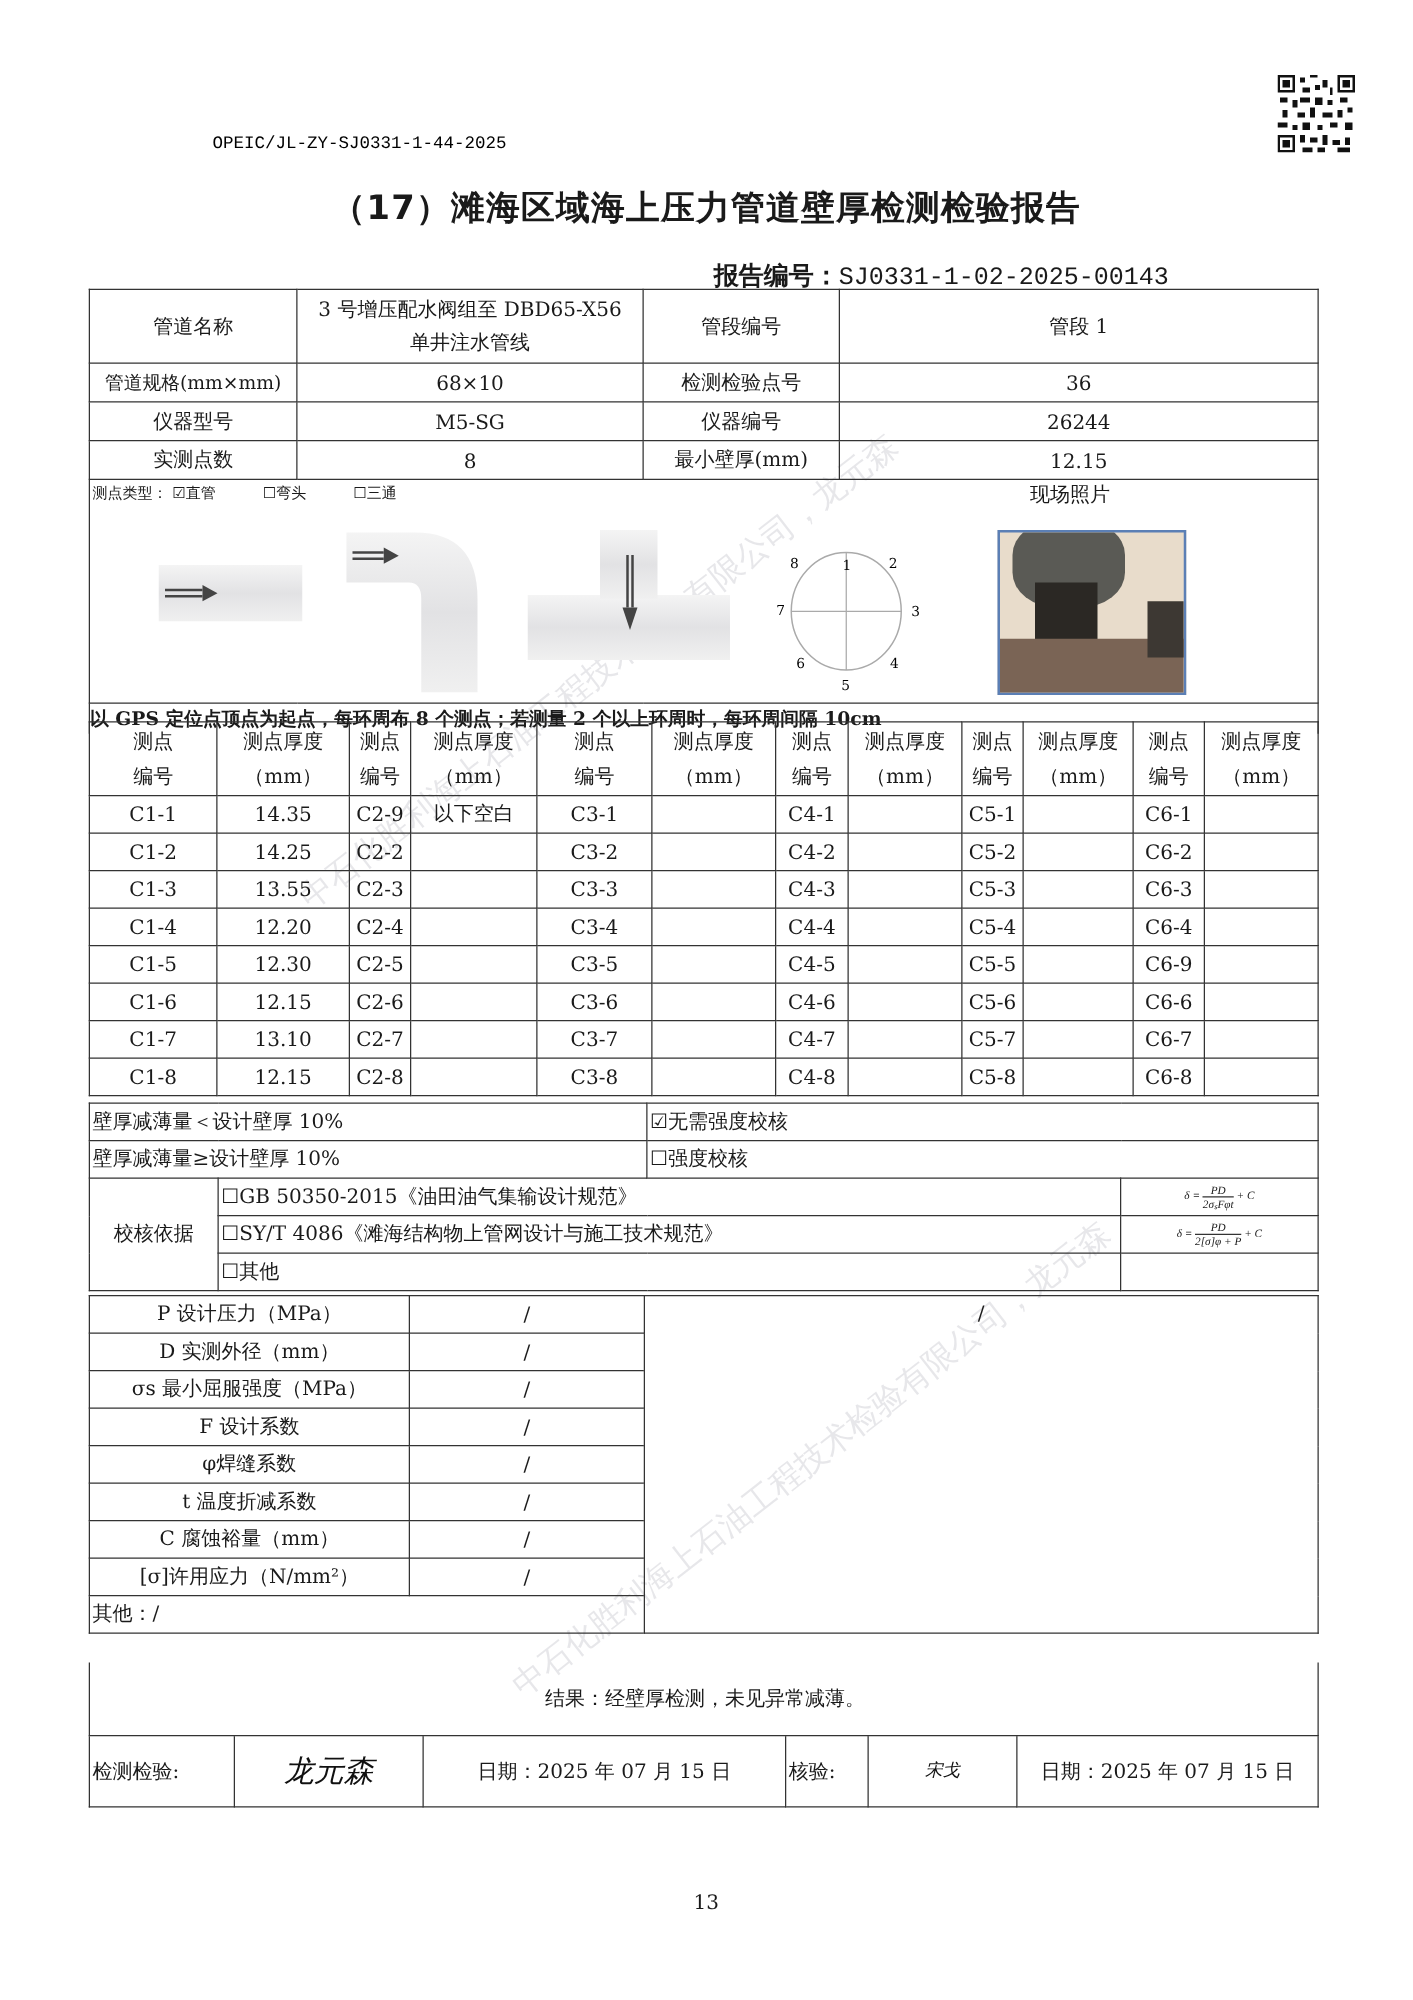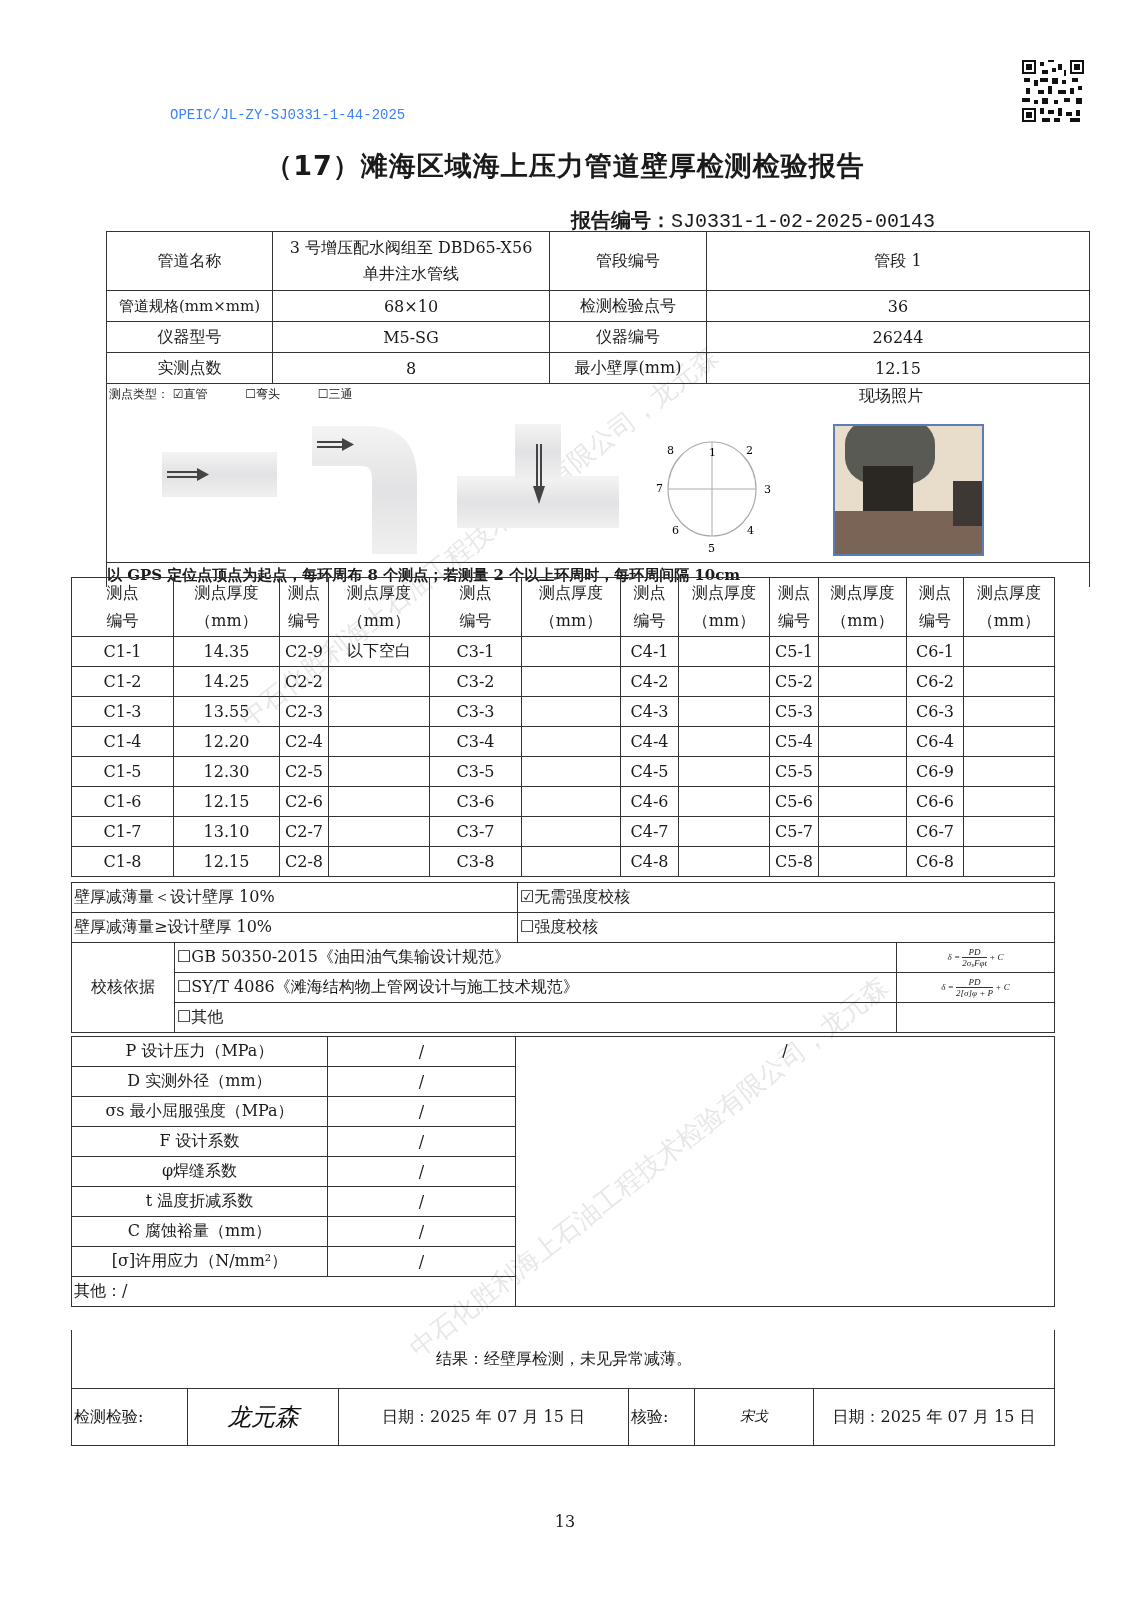--- a/index.html
+++ b/index.html
@@ -1,28 +1,28 @@
 <!DOCTYPE html>
 <html><head>
 <meta charset="utf-8">
 <style>
   html, body { margin:0; padding:0; background:#ffffff; }
   body { width:1130px; height:1600px; position:relative; overflow:hidden;
          font-family:"DejaVu Serif","Liberation Serif",serif; color:#1a1a1a; }
   .abs { position:absolute; }
-  .doc-code { left:170px; top:107px; font-family:"Liberation Mono","DejaVu Sans Mono",monospace; font-size:14px; color:#3b82f6; }
+  .doc-code { left:170px; top:107px; font-family:"Liberation Mono","DejaVu Sans Mono",monospace; font-size:14px; color:#000000; }
   .title { left:0; width:1130px; top:148px; text-align:center; font-size:27px; font-weight:bold; font-family:"DejaVu Sans","Liberation Sans",sans-serif; letter-spacing:1px; }
   .report-no { right:195px; top:207px; font-size:20px; font-weight:bold; font-family:"DejaVu Sans","Liberation Sans",sans-serif; }
   .qr { left:1022px; top:60px; width:62px; height:62px; }
   .page-no { left:0; width:1130px; top:1512px; text-align:center; font-size:16px; }
 
   table { border-collapse:collapse; position:absolute; left:71px; width:983px; table-layout:fixed; }
   td { border:1.5px solid #333; font-size:16px; text-align:center; padding:0; height:29px; overflow:hidden; white-space:nowrap; }
   td.l { text-align:left; padding-left:2px; }
-  .t1 { top:231px;margin-left:35px; }
+  .t1 { top:231px; }
   .t1 td { height:30px; }
   .t1 tr.r0 td { height:58px; line-height:26px; white-space:normal; }
   .figrow td { height:178px; vertical-align:top; position:relative; }
   .notecell { font-size:15px; font-weight:bold; text-align:left; height:24px !important; }
 
   .t2 { top:577px; }
   .t2 td { height:29px; font-size:16px; }
   .t2 tr.hdr td { height:58px; line-height:28px; white-space:normal; }
 
   .t3 { top:882px; }

